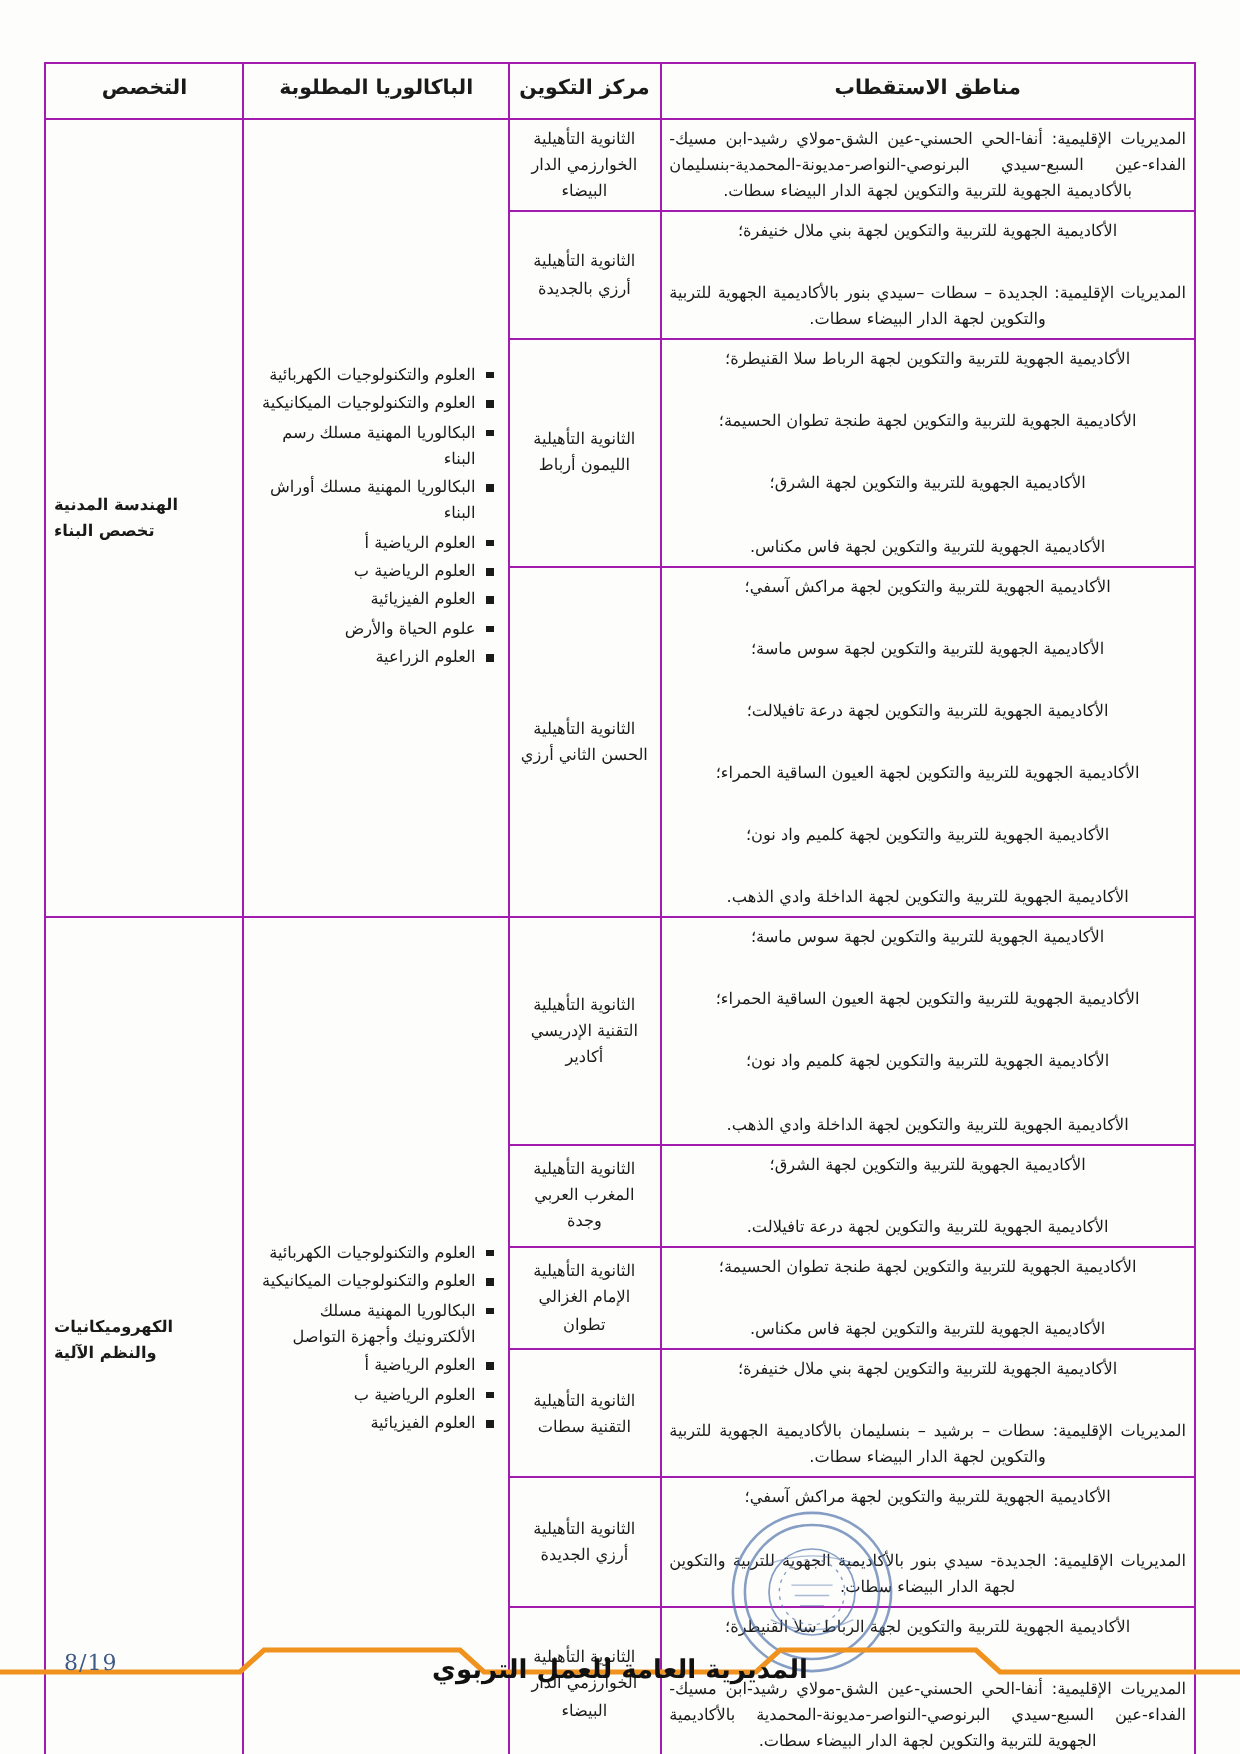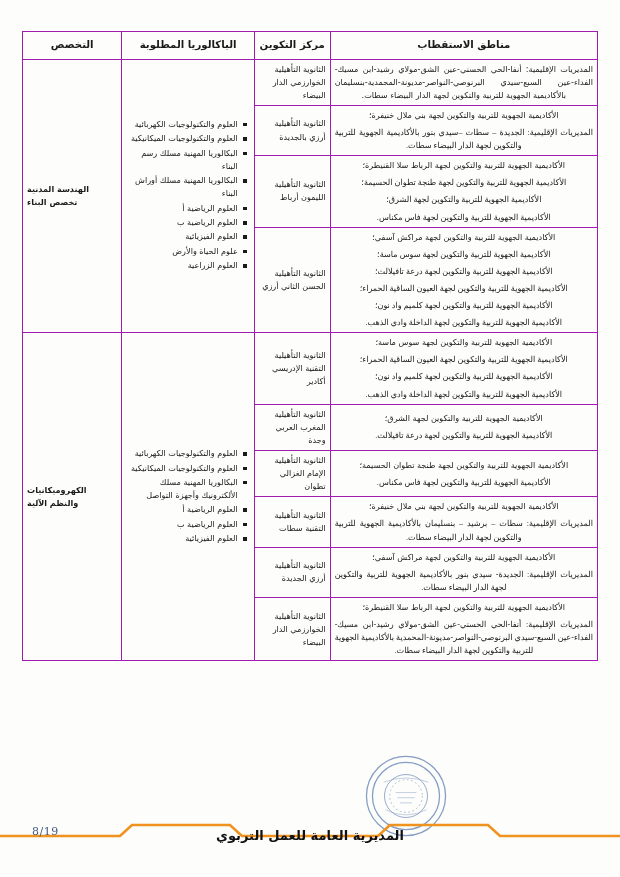--- a/index.html
+++ b/index.html
@@ -56,21 +56,21 @@
   col.c-center { width: 13.2%; }
   col.c-bac    { width: 23.0%; }
   col.c-spec   { width: 17.3%; }
 
   td.areas {
     text-align: justify;
     text-align-last: center;
     padding: 5px 7px;
   }
   td.center-col {
-    text-align: right;
+    text-align: center;
     font-size: 8.2px;
     line-height: 1.75;
   }
   td.spec {
     text-align: left;
     font-size: 10.4px;
     font-weight: bold;
     line-height: 1.7;
   }
   td.bac {
@@ -92,21 +92,21 @@
     content: "";
     position: absolute;
     right: -9px;
     top: 5px;
     width: 3.5px;
     height: 3.5px;
     background: #1a1a1a;
   }
 
   .area-line { display: block; }
-  .area-line + .area-line { margin-top: 4px; font-family: Liberation Serif, serif; }
+  .area-line + .area-line { margin-top: 18px; }
 
   
   .stamp {
     position: absolute;
     left: 363px;
     top: 753px;
     width: 86px;
     height: 86px;
     pointer-events: none;
     opacity: 0.78;

